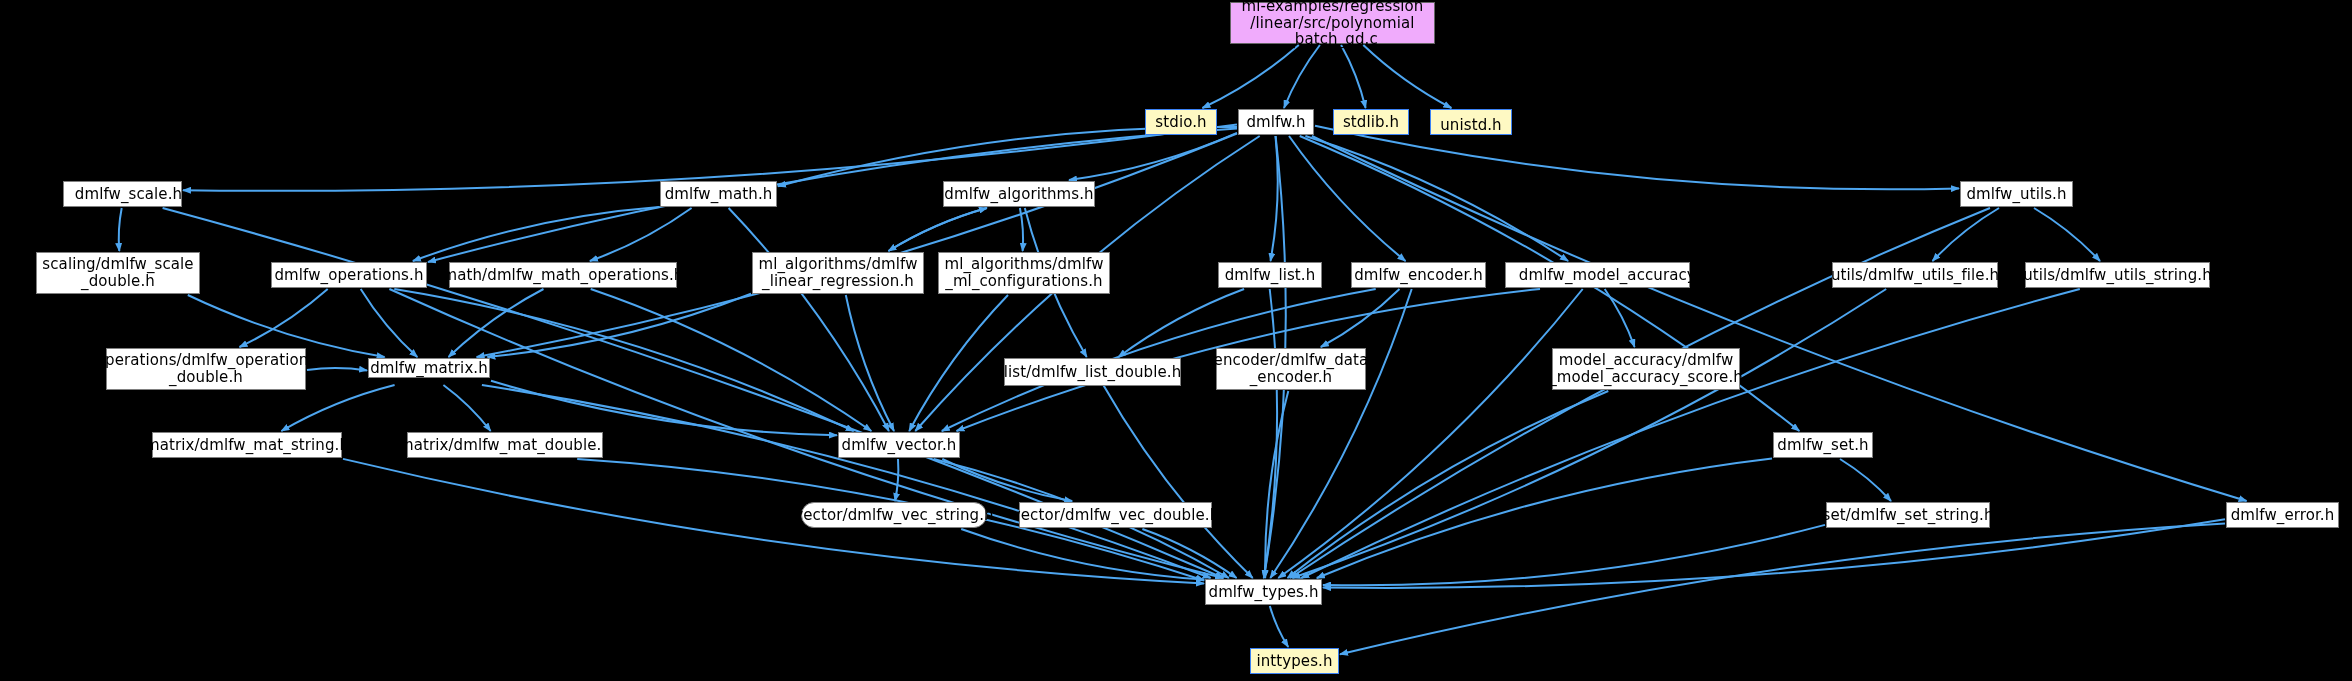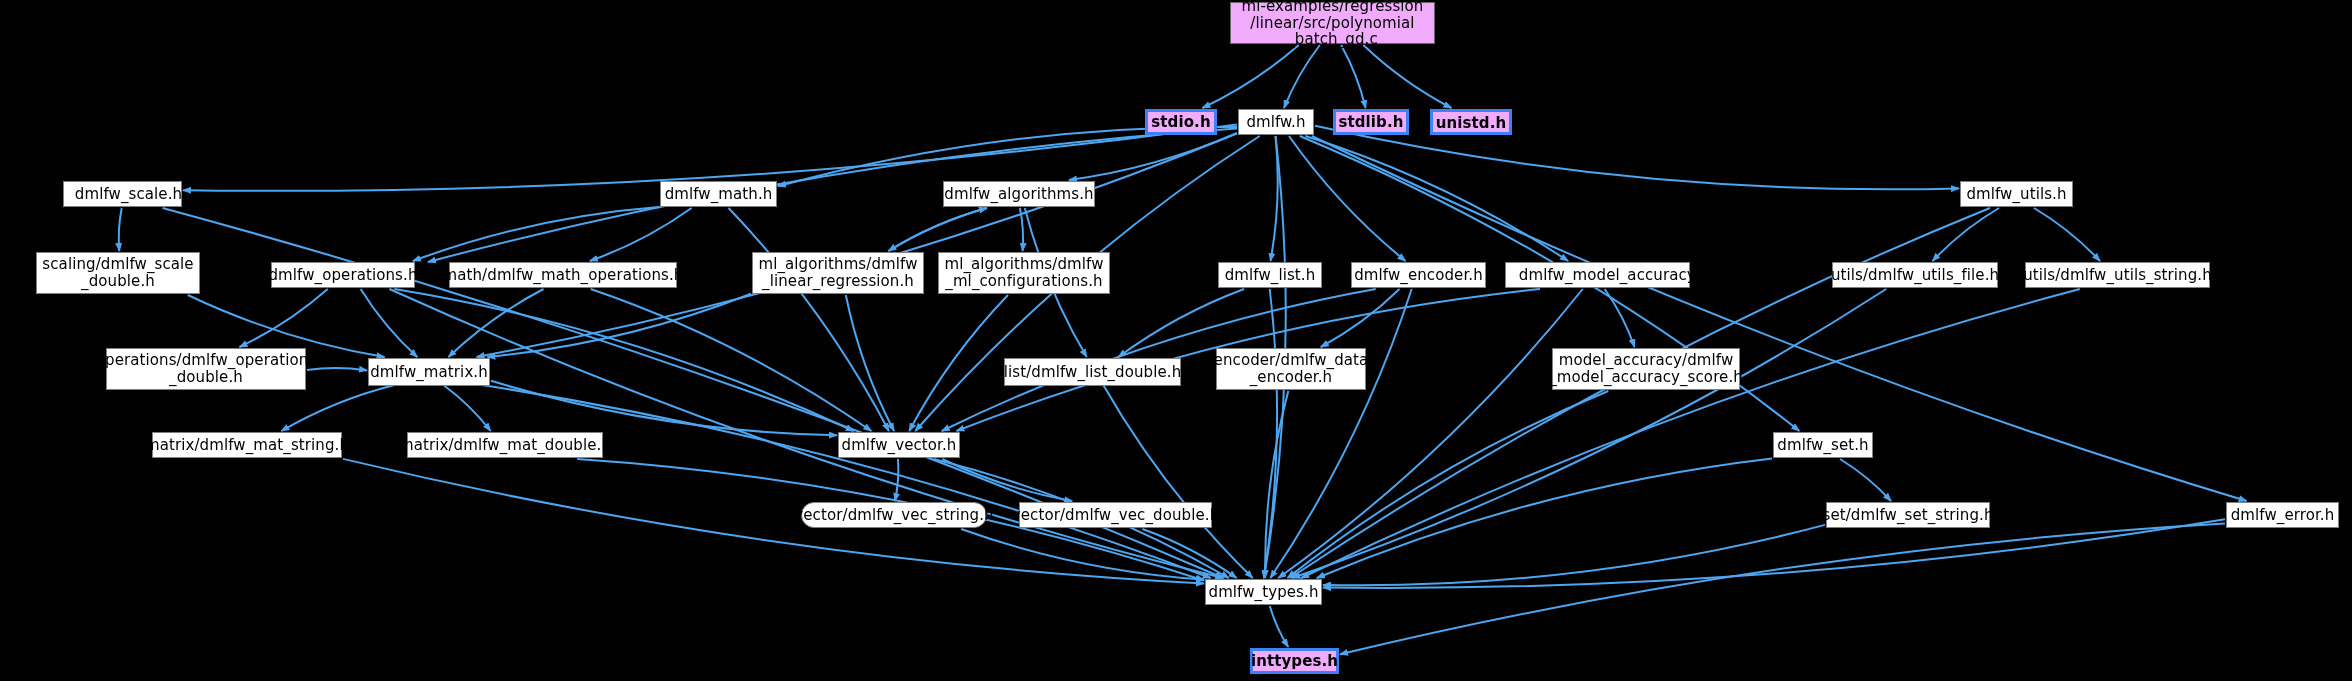--- a/index.html
+++ b/index.html
@@ -3,21 +3,21 @@
 <meta charset="utf-8">
 <style>
   html,body{margin:0;padding:0;background:#000;}
   #canvas{position:relative;width:2352px;height:681px;background:#000;overflow:hidden;
           font-family:"DejaVu Sans","Liberation Sans",sans-serif;}
   svg.edges{position:absolute;left:0;top:0;width:2352px;height:681px;}
   .node{position:absolute;box-sizing:border-box;display:flex;align-items:center;
         justify-content:center;text-align:center;line-height:1.12;
         color:#000;font-size:15px;letter-spacing:0.1px;}
   .node.white{background:#fff;border:1px solid #808080;}
-  .node.grey{background:#f0abfc;border:3px solid #3b82f6;font-weight:bold;}
+  .node.grey{background:#fef9c3;border:1px solid #3b82f6;}
   .node.root{background:#f0abfc;border:1px solid #666;}
   .node span{display:block;padding:0 4px;white-space:pre-line;}
 </style>
 </head>
 <body>
 
 <div id="canvas">
   <svg class="edges" id="edgeSvg" viewBox="0 0 2352 681">
     <defs>
       <marker id="arrow" markerWidth="9" markerHeight="7" refX="8" refY="3.5" orient="auto" markerUnits="userSpaceOnUse">
@@ -124,21 +124,21 @@
       <div class="node white" style="left: 943px; top: 181px; width: 152px; height: 26px;">
         <span>dmlfw_algorithms.h</span>
       </div>
       <div class="node white" style="left: 1960px; top: 181px; width: 113px; height: 26px;">
         <span>dmlfw_utils.h</span>
       </div>
       <div class="node white" style="left: 36px; top: 252px; width: 164px; height: 42px;">
         <span>scaling/dmlfw_scale
 _double.h</span>
       </div>
-      <div class="node white" style="left: 271px; top: 262px; width: 144px; height: 26px;">
+      <div class="node white" style="left: 271px; top: 262px; width: 156px; height: 26px;">
         <span>dmlfw_operations.h</span>
       </div>
       <div class="node white" style="left: 449px; top: 262px; width: 228px; height: 26px;">
         <span>math/dmlfw_math_operations.h</span>
       </div>
       <div class="node white" style="left: 752px; top: 252px; width: 172px; height: 42px;">
         <span>ml_algorithms/dmlfw
 _linear_regression.h</span>
       </div>
       <div class="node white" style="left: 938px; top: 252px; width: 172px; height: 42px;">
@@ -157,21 +157,21 @@
       <div class="node white" style="left: 1832px; top: 262px; width: 166px; height: 26px;">
         <span>utils/dmlfw_utils_file.h</span>
       </div>
       <div class="node white" style="left: 2025px; top: 262px; width: 185px; height: 26px;">
         <span>utils/dmlfw_utils_string.h</span>
       </div>
       <div class="node white" style="left: 106px; top: 348px; width: 200px; height: 42px;">
         <span>operations/dmlfw_operations
 _double.h</span>
       </div>
-      <div class="node white" style="left: 368px; top: 358px; width: 122px; height: 28px;">
+      <div class="node white" style="left: 368px; top: 358px; width: 122px; height: 20px;">
         <span>dmlfw_matrix.h</span>
       </div>
       <div class="node white" style="left: 1004px; top: 358px; width: 177px; height: 28px; align-items: center;">
         <span>list/dmlfw_list_double.h</span>
       </div>
       <div class="node white" style="left: 1216px; top: 348px; width: 150px; height: 42px;">
         <span>encoder/dmlfw_data
 _encoder.h</span>
       </div>
       <div class="node white" style="left: 1552px; top: 348px; width: 188px; height: 42px;">

